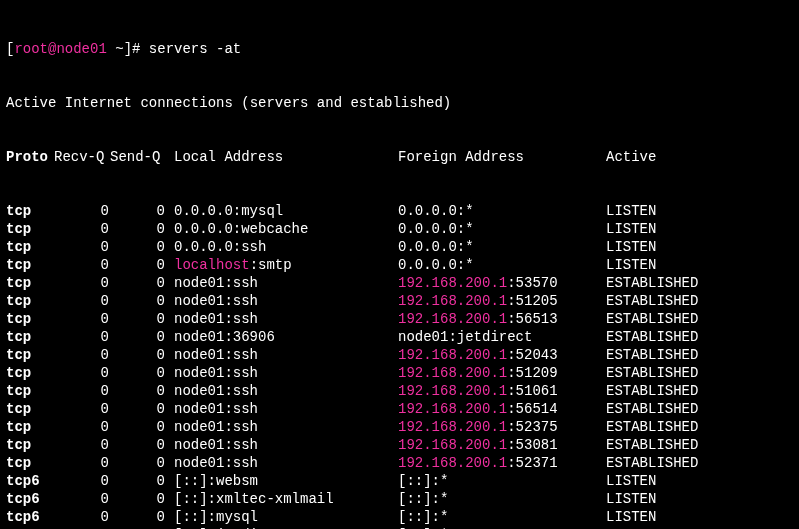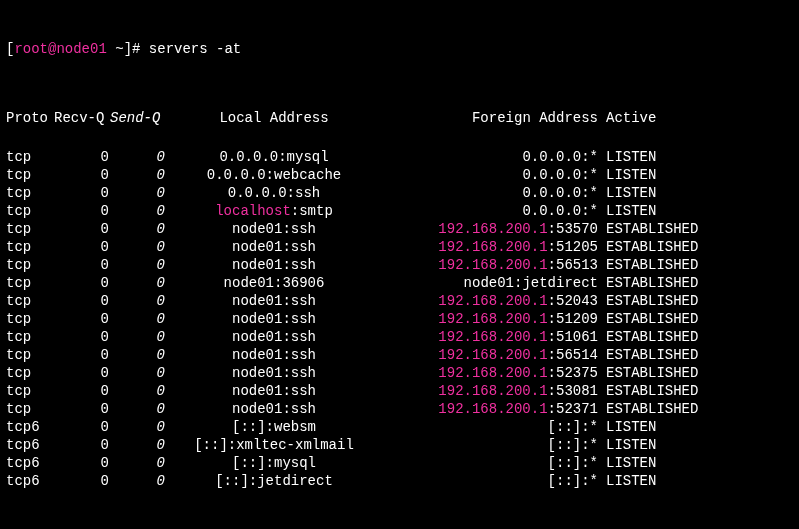--- a/index.html
+++ b/index.html
@@ -15,31 +15,32 @@
     overflow: hidden;
   }
   .terminal {
     padding: 4px 2px 2px 6px;
     white-space: pre;
   }
   .prompt-line { display: block; }
   .white { color: #ffffff; }
   .magenta { color: #f030a0; margin-top: 44px; }
   .row { display: block; height: 18px; }
-  .c-proto { display: inline-block; width: 48px; }       
+  .c-proto { display: inline-block; width: 48px; font-weight: bold; }       
   .c-recvq { display: inline-block; width: 55px; text-align: right; padding-right:1px; }
-  .c-sendq { display: inline-block; width: 55px; text-align: right; padding-right:1px;font-style:italic; }
+  .c-sendq { display: inline-block; width: 55px; text-align: right; padding-right:1px; }
   .gap1    { display: inline-block; width: 8px; }
-  .c-local { display: inline-block; width: 200px; text-align: center; }
+  .c-local { display: inline-block; width: 200px; }
   .gap2    { display: inline-block; width: 24px; }
-  .c-foreign { display: inline-block; width: 200px; text-align: right; }
+  .c-foreign { display: inline-block; width: 200px; }
   .gap3    { display: inline-block; width: 8px; }
   .c-state { display: inline-block; width: 120px; }
-  .hdr .c-recvq, .hdr .c-sendq { text-align: left; margin-top: 15px; }
+  .hdr .c-recvq, .hdr .c-sendq { text-align: left; }
 </style>
 </head>
 <body>
 
 <div class="terminal">
   <span class="prompt-line"><span class="white">[</span><span class="magenta">root@node01</span><span class="white"> ~</span><span class="white">]# </span><span class="white">servers -at</span></span>
+  <span class="row white">Active Internet connections (servers and established)</span>
   <span class="row hdr"><span class="c-proto white">Proto</span><span class="c-recvq white">Recv-Q</span><span class="c-sendq white">Send-Q</span><span class="gap1"></span><span class="c-local white">Local Address</span><span class="gap2"></span><span class="c-foreign white">Foreign Address</span><span class="gap3"></span><span class="c-state white">Active</span></span>
   <div id="rows"><span class="row"><span class="c-proto white">tcp</span><span class="c-recvq white">0</span><span class="c-sendq white">0</span><span class="gap1"></span><span class="c-local"><span class="white">0.0.0.0:mysql</span></span><span class="gap2"></span><span class="c-foreign"><span class="white">0.0.0.0:*</span></span><span class="gap3"></span><span class="c-state white">LISTEN</span></span><span class="row"><span class="c-proto white">tcp</span><span class="c-recvq white">0</span><span class="c-sendq white">0</span><span class="gap1"></span><span class="c-local"><span class="white">0.0.0.0:webcache</span></span><span class="gap2"></span><span class="c-foreign"><span class="white">0.0.0.0:*</span></span><span class="gap3"></span><span class="c-state white">LISTEN</span></span><span class="row"><span class="c-proto white">tcp</span><span class="c-recvq white">0</span><span class="c-sendq white">0</span><span class="gap1"></span><span class="c-local"><span class="white">0.0.0.0:ssh</span></span><span class="gap2"></span><span class="c-foreign"><span class="white">0.0.0.0:*</span></span><span class="gap3"></span><span class="c-state white">LISTEN</span></span><span class="row"><span class="c-proto white">tcp</span><span class="c-recvq white">0</span><span class="c-sendq white">0</span><span class="gap1"></span><span class="c-local"><span class="magenta">localhost</span><span class="white">:smtp</span></span><span class="gap2"></span><span class="c-foreign"><span class="white">0.0.0.0:*</span></span><span class="gap3"></span><span class="c-state white">LISTEN</span></span><span class="row"><span class="c-proto white">tcp</span><span class="c-recvq white">0</span><span class="c-sendq white">0</span><span class="gap1"></span><span class="c-local"><span class="white">node01:ssh</span></span><span class="gap2"></span><span class="c-foreign"><span class="magenta">192.168.200.1</span><span class="white">:53570</span></span><span class="gap3"></span><span class="c-state white">ESTABLISHED</span></span><span class="row"><span class="c-proto white">tcp</span><span class="c-recvq white">0</span><span class="c-sendq white">0</span><span class="gap1"></span><span class="c-local"><span class="white">node01:ssh</span></span><span class="gap2"></span><span class="c-foreign"><span class="magenta">192.168.200.1</span><span class="white">:51205</span></span><span class="gap3"></span><span class="c-state white">ESTABLISHED</span></span><span class="row"><span class="c-proto white">tcp</span><span class="c-recvq white">0</span><span class="c-sendq white">0</span><span class="gap1"></span><span class="c-local"><span class="white">node01:ssh</span></span><span class="gap2"></span><span class="c-foreign"><span class="magenta">192.168.200.1</span><span class="white">:56513</span></span><span class="gap3"></span><span class="c-state white">ESTABLISHED</span></span><span class="row"><span class="c-proto white">tcp</span><span class="c-recvq white">0</span><span class="c-sendq white">0</span><span class="gap1"></span><span class="c-local"><span class="white">node01:36906</span></span><span class="gap2"></span><span class="c-foreign"><span class="white">node01:jetdirect</span></span><span class="gap3"></span><span class="c-state white">ESTABLISHED</span></span><span class="row"><span class="c-proto white">tcp</span><span class="c-recvq white">0</span><span class="c-sendq white">0</span><span class="gap1"></span><span class="c-local"><span class="white">node01:ssh</span></span><span class="gap2"></span><span class="c-foreign"><span class="magenta">192.168.200.1</span><span class="white">:52043</span></span><span class="gap3"></span><span class="c-state white">ESTABLISHED</span></span><span class="row"><span class="c-proto white">tcp</span><span class="c-recvq white">0</span><span class="c-sendq white">0</span><span class="gap1"></span><span class="c-local"><span class="white">node01:ssh</span></span><span class="gap2"></span><span class="c-foreign"><span class="magenta">192.168.200.1</span><span class="white">:51209</span></span><span class="gap3"></span><span class="c-state white">ESTABLISHED</span></span><span class="row"><span class="c-proto white">tcp</span><span class="c-recvq white">0</span><span class="c-sendq white">0</span><span class="gap1"></span><span class="c-local"><span class="white">node01:ssh</span></span><span class="gap2"></span><span class="c-foreign"><span class="magenta">192.168.200.1</span><span class="white">:51061</span></span><span class="gap3"></span><span class="c-state white">ESTABLISHED</span></span><span class="row"><span class="c-proto white">tcp</span><span class="c-recvq white">0</span><span class="c-sendq white">0</span><span class="gap1"></span><span class="c-local"><span class="white">node01:ssh</span></span><span class="gap2"></span><span class="c-foreign"><span class="magenta">192.168.200.1</span><span class="white">:56514</span></span><span class="gap3"></span><span class="c-state white">ESTABLISHED</span></span><span class="row"><span class="c-proto white">tcp</span><span class="c-recvq white">0</span><span class="c-sendq white">0</span><span class="gap1"></span><span class="c-local"><span class="white">node01:ssh</span></span><span class="gap2"></span><span class="c-foreign"><span class="magenta">192.168.200.1</span><span class="white">:52375</span></span><span class="gap3"></span><span class="c-state white">ESTABLISHED</span></span><span class="row"><span class="c-proto white">tcp</span><span class="c-recvq white">0</span><span class="c-sendq white">0</span><span class="gap1"></span><span class="c-local"><span class="white">node01:ssh</span></span><span class="gap2"></span><span class="c-foreign"><span class="magenta">192.168.200.1</span><span class="white">:53081</span></span><span class="gap3"></span><span class="c-state white">ESTABLISHED</span></span><span class="row"><span class="c-proto white">tcp</span><span class="c-recvq white">0</span><span class="c-sendq white">0</span><span class="gap1"></span><span class="c-local"><span class="white">node01:ssh</span></span><span class="gap2"></span><span class="c-foreign"><span class="magenta">192.168.200.1</span><span class="white">:52371</span></span><span class="gap3"></span><span class="c-state white">ESTABLISHED</span></span><span class="row"><span class="c-proto white">tcp6</span><span class="c-recvq white">0</span><span class="c-sendq white">0</span><span class="gap1"></span><span class="c-local"><span class="white">[::]:websm</span></span><span class="gap2"></span><span class="c-foreign"><span class="white">[::]:*</span></span><span class="gap3"></span><span class="c-state white">LISTEN</span></span><span class="row"><span class="c-proto white">tcp6</span><span class="c-recvq white">0</span><span class="c-sendq white">0</span><span class="gap1"></span><span class="c-local"><span class="white">[::]:xmltec-xmlmail</span></span><span class="gap2"></span><span class="c-foreign"><span class="white">[::]:*</span></span><span class="gap3"></span><span class="c-state white">LISTEN</span></span><span class="row"><span class="c-proto white">tcp6</span><span class="c-recvq white">0</span><span class="c-sendq white">0</span><span class="gap1"></span><span class="c-local"><span class="white">[::]:mysql</span></span><span class="gap2"></span><span class="c-foreign"><span class="white">[::]:*</span></span><span class="gap3"></span><span class="c-state white">LISTEN</span></span><span class="row"><span class="c-proto white">tcp6</span><span class="c-recvq white">0</span><span class="c-sendq white">0</span><span class="gap1"></span><span class="c-local"><span class="white">[::]:jetdirect</span></span><span class="gap2"></span><span class="c-foreign"><span class="white">[::]:*</span></span><span class="gap3"></span><span class="c-state white">LISTEN</span></span></div>
 </div>
 
 </body></html>

